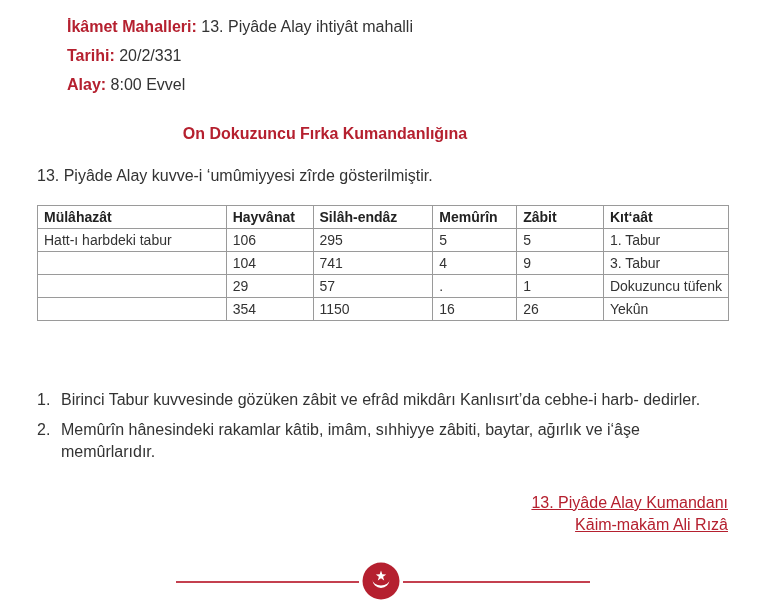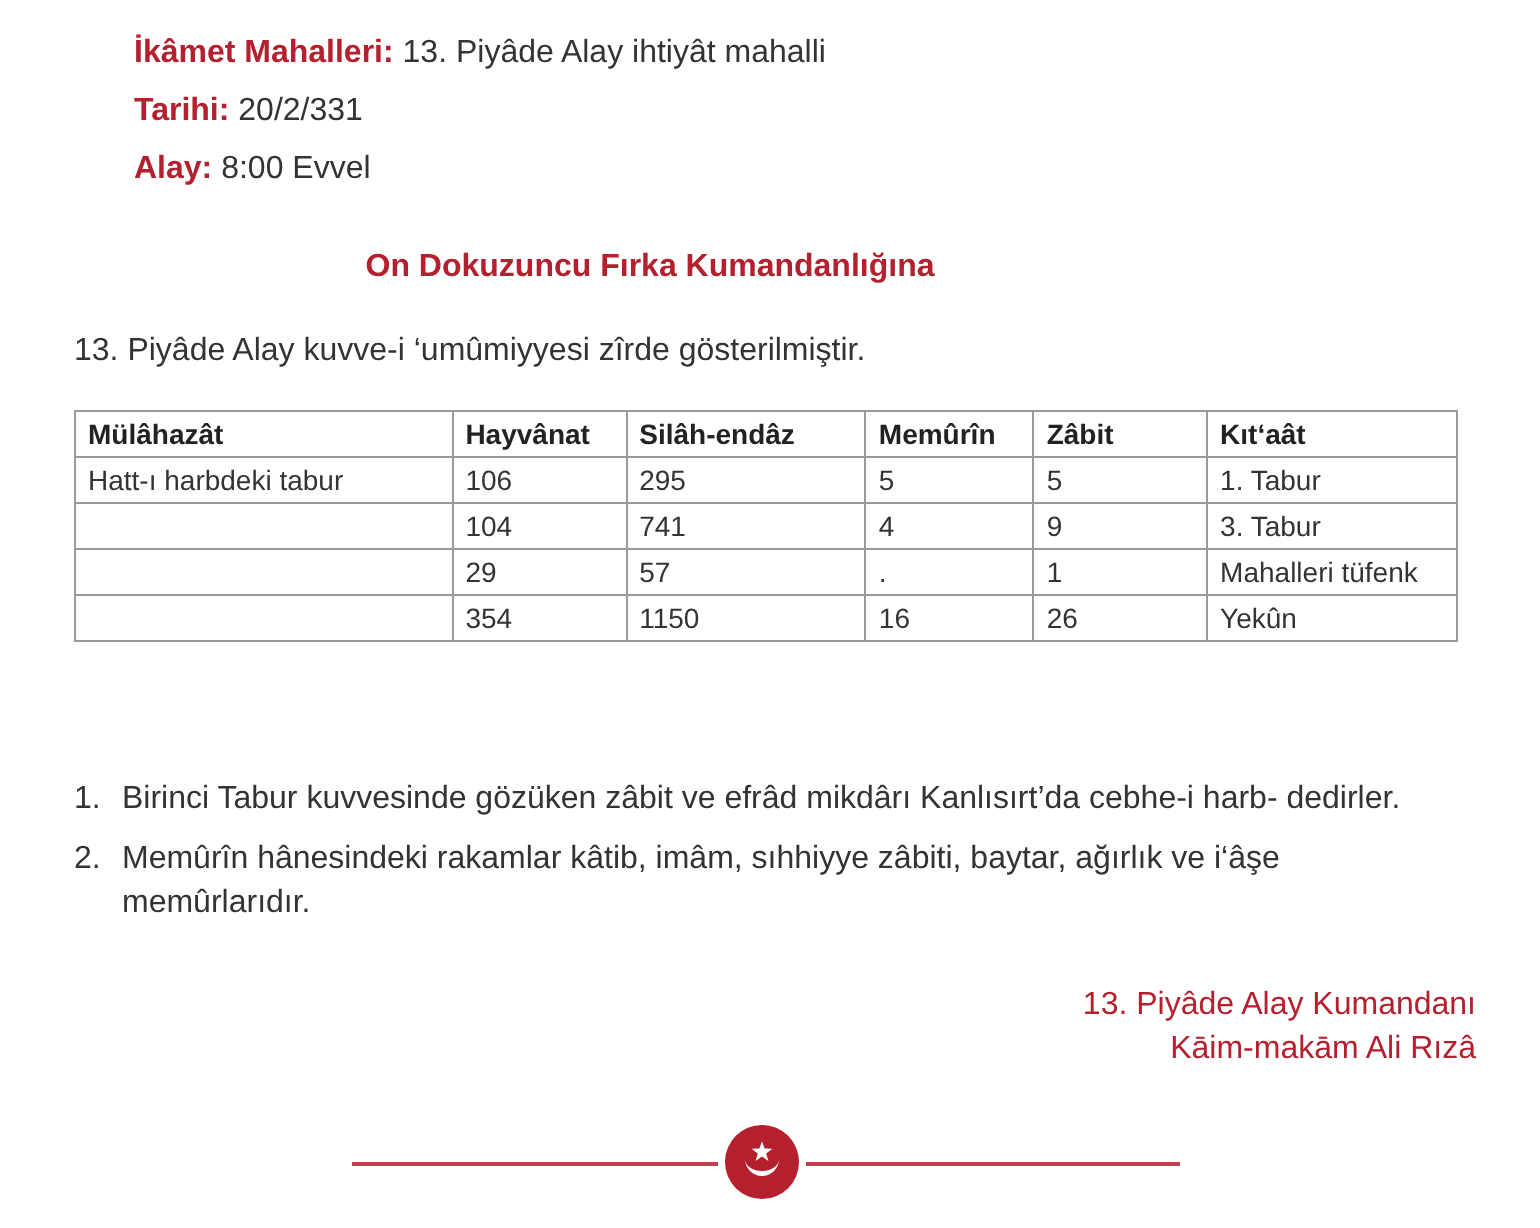--- a/index.html
+++ b/index.html
@@ -29,21 +29,21 @@
       vertical-align: middle; line-height: 22px; white-space: nowrap;
     }
     table.data th { font-weight: bold; color: #222; margin-top: 32px; }
     col.c1 { width: 189px; } col.c2 { width: 87px; } col.c3 { width: 120px; }
     col.c4 { width: 84px; } col.c5 { width: 87px; } col.c6 { width: 125px; }
 
     .notes { position: absolute; top: 389px; left: 37px; width: 700px; margin: 0; padding: 0; list-style: none; font-size: 16px; line-height: 22px; color: #333; }
     .notes li { position: relative; padding-left: 24px; margin-bottom: 8px; }
     .notes .num { position: absolute; left: 0; top: 0; }
 
-    .signature { position: absolute; top: 492px; right: 32px; text-align: right; font-size: 16px; line-height: 22px; color: #b5202f; }
+    .signature { position: absolute; top: 492px; right: 42px; text-align: right; font-size: 16px; line-height: 22px; color: #b5202f; text-decoration: underline; }
 
     .ornament-line { position: absolute; top: 581px; height: 2px; background: #c4404f; }
     #line-left { left: 176px; width: 183px; }
     #line-right { left: 403px; width: 187px; }
     .emblem { position: absolute; left: 362px; top: 562px; width: 38px; height: 38px; }
   </style>
 </head>
 <body>
 
 <div class="meta-line" id="meta-1">
@@ -97,21 +97,21 @@
       <td>4</td>
       <td>9</td>
       <td>3. Tabur</td>
     </tr>
     <tr>
       <td></td>
       <td>29</td>
       <td>57</td>
       <td>.</td>
       <td>1</td>
-      <td>Mahalleri tüfenk</td>
+      <td>Dokuzuncu tüfenk</td>
     </tr>
     <tr>
       <td></td>
       <td>354</td>
       <td>1150</td>
       <td>16</td>
       <td>26</td>
       <td>Yekûn</td>
     </tr>
   </tbody>

